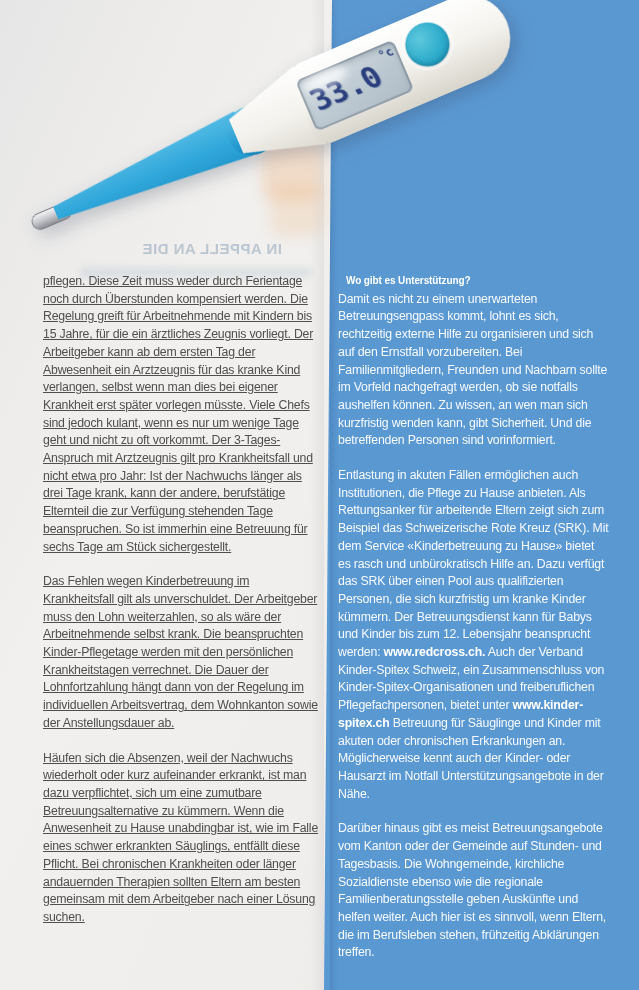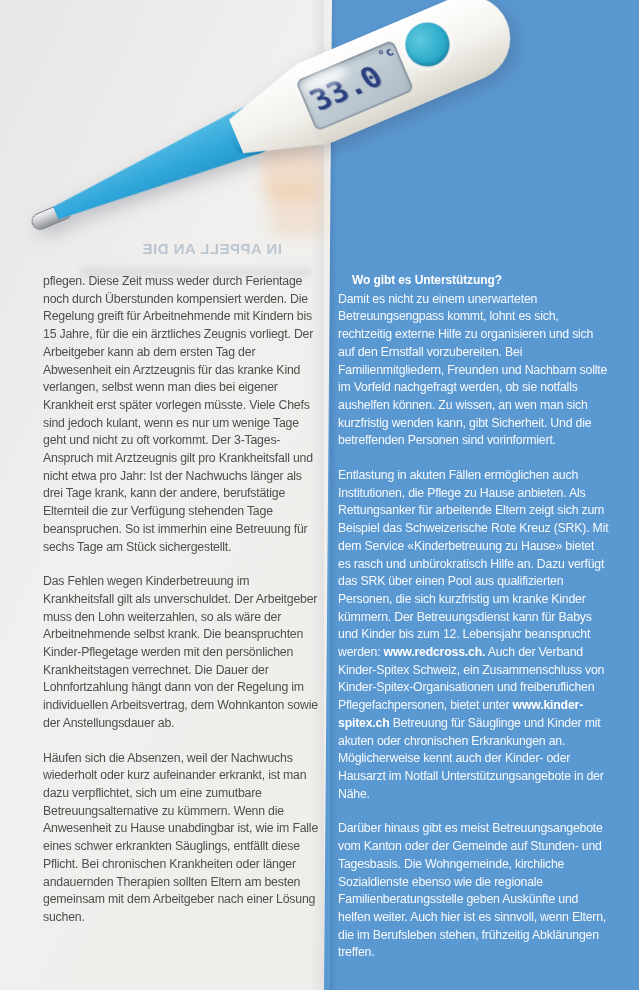--- a/index.html
+++ b/index.html
@@ -102,30 +102,30 @@
   .th-button{
     position:absolute;left:414px;top:16px;width:44px;height:44px;border-radius:50%;
     background:radial-gradient(circle at 38% 32%,#5ec8dd 0%,#2fadcc 55%,#1b93b6 100%);
     box-shadow:0 0 0 4px rgba(255,255,255,0.55), inset 0 -3px 4px rgba(10,80,110,0.35), 0 1px 3px rgba(40,60,80,0.35);
   }
 
   
   .col-left{
     position:absolute;left:43px;top:273px;width:280px;z-index:3;
     color:#504f4d;font-size:12.3px;line-height:17.7px;letter-spacing:-0.2px;
-    hyphens:auto;-webkit-hyphens:auto;
+    hyphens:auto;text-decoration:underline;-webkit-hyphens:auto;
   }
   .col-left p{margin:0 0 17px 0;}
   .col-right{
     position:absolute;left:338px;top:272px;width:284px;z-index:3;
     color:rgba(255,255,255,0.95);font-size:12.3px;line-height:17.7px;letter-spacing:-0.2px;
     hyphens:auto;-webkit-hyphens:auto;
   }
   .col-right h3{
-    margin:0 0 1px 14px;font-size:12px;line-height:17.7px;color:#ffffff;letter-spacing:-0.1px;
+    margin:0 0 1px 8px;font-size:10px;line-height:17.7px;color:#ffffff;letter-spacing:-0.1px;
   }
   .col-right p{margin:0 12px 17px 0;}
   .col-right b{color:#ffffff;text-align:right;}
   .credit{
     margin-top:26px;font-size:10.5px;letter-spacing:0.1px;
     color:rgba(224,238,250,0.82);
   }
 </style>
 </head>
 <body>

